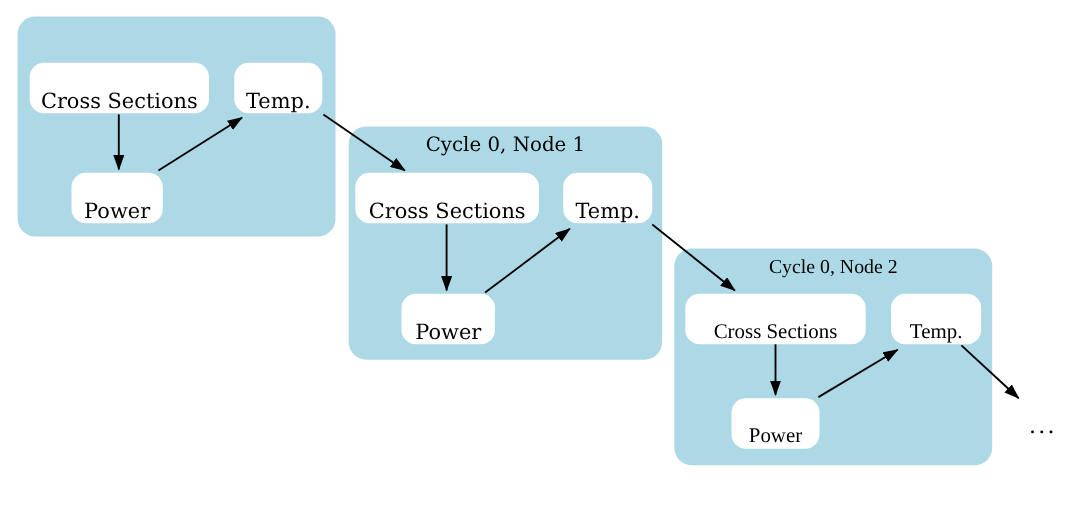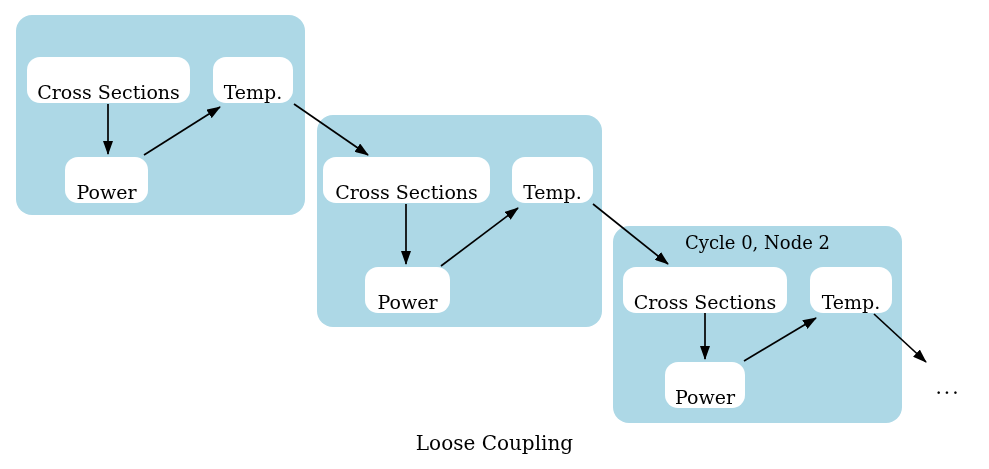--- a/index.html
+++ b/index.html
@@ -73,21 +73,21 @@
     left: 0;
     width: 100%;
     top: 431px;
     text-align: center;
     font-size: 20px;
     color: var(--text, #000);
   }
   
   #cluster-0 { left: 16px;  top: 15px;  width: 289px; height: 200px; }
   #cluster-1 { left: 317px; top: 115px; width: 285px; height: 212px; }
-  #cluster-2 { left: 613px; top: 226px; width: 289px; height: 197px; }
+  #cluster-2 { left: 613px; top: 226px; width: 289px; height: 197px; font-family: Liberation Serif, serif; }
   
   #cluster-0 .n-cs    { left: 11px;  top: 42px;  width: 163px; height: 46px; }
   #cluster-0 .n-temp  { left: 197px; top: 42px;  width: 80px;  height: 46px; }
   #cluster-0 .n-power { left: 49px;  top: 142px; width: 83px;  height: 46px; }
   #cluster-1 .n-cs    { left: 6px;   top: 42px;  width: 167px; height: 46px; }
   #cluster-1 .n-temp  { left: 195px; top: 42px;  width: 81px;  height: 46px; }
   #cluster-1 .n-power { left: 48px;  top: 152px; width: 85px;  height: 46px; }
   #cluster-2 .n-cs    { left: 10px;  top: 41px;  width: 164px; height: 46px; }
   #cluster-2 .n-temp  { left: 197px; top: 41px;  width: 82px;  height: 46px; }
   #cluster-2 .n-power { left: 52px;  top: 136px; width: 80px;  height: 46px; }
@@ -103,20 +103,21 @@
     </div>
     <div class="node n-temp">
       <span>Temp.</span>
     </div>
     <div class="node n-power">
       <span>Power</span>
     </div>
   </div>
 
   <div class="cluster" id="cluster-1">
+    <div class="cluster-title">Cycle 0, Node 1</div>
     <div class="node n-cs">
       <span>Cross Sections</span>
     </div>
     <div class="node n-temp">
       <span>Temp.</span>
     </div>
     <div class="node n-power">
       <span>Power</span>
     </div>
   </div>
@@ -146,15 +147,14 @@
     <line x1="144" y1="155" x2="220" y2="107" marker-end="url(#arrowhead)"></line>
     <line x1="294" y1="104" x2="368" y2="155" marker-end="url(#arrowhead)"></line>
     <line x1="406" y1="204" x2="406" y2="264" marker-end="url(#arrowhead)"></line>
     <line x1="441" y1="266" x2="518" y2="208" marker-end="url(#arrowhead)"></line>
     <line x1="593" y1="204" x2="668" y2="264" marker-end="url(#arrowhead)"></line>
     <line x1="705" y1="313" x2="705" y2="359" marker-end="url(#arrowhead)"></line>
     <line x1="744" y1="361" x2="816" y2="318" marker-end="url(#arrowhead)"></line>
     <line x1="874" y1="314" x2="926" y2="362" marker-end="url(#arrowhead)"></line>
   </svg>
 
-  <div class="diagram-title">Loose Coupling</div>
 
 </div>
 
 </body></html>

